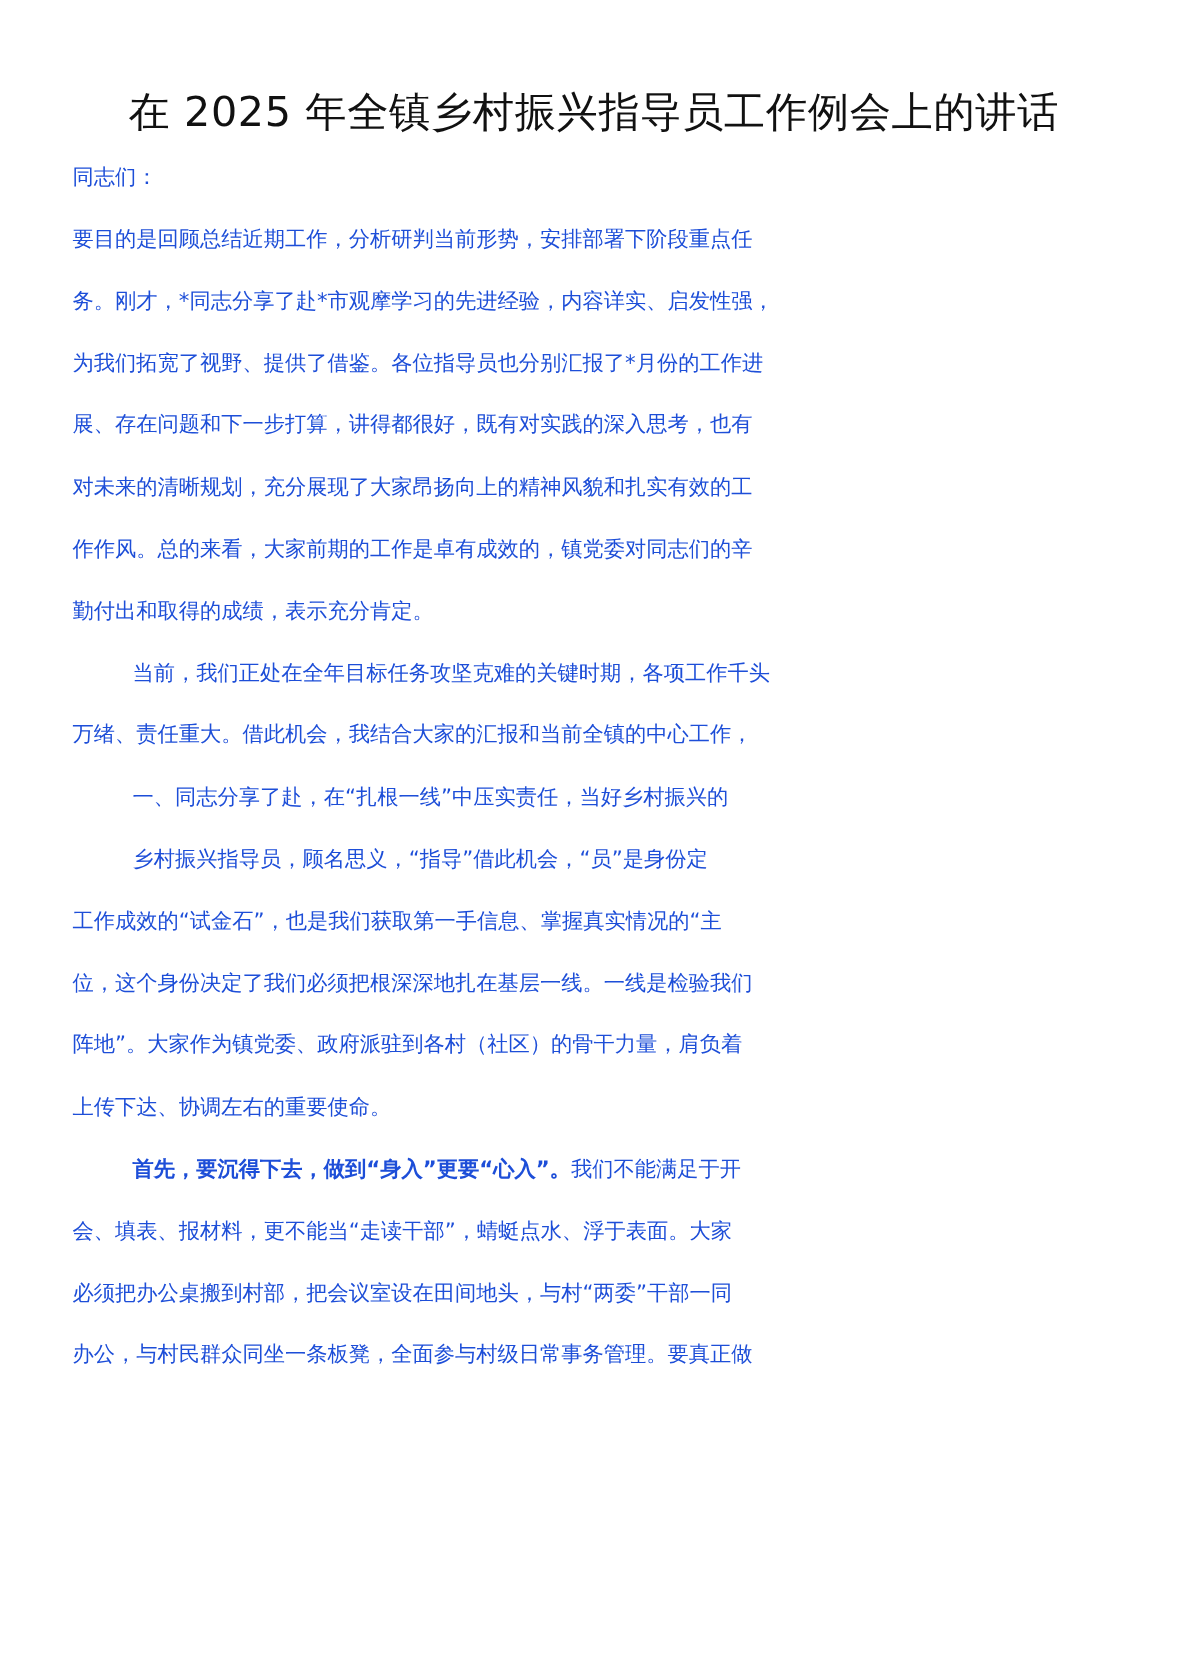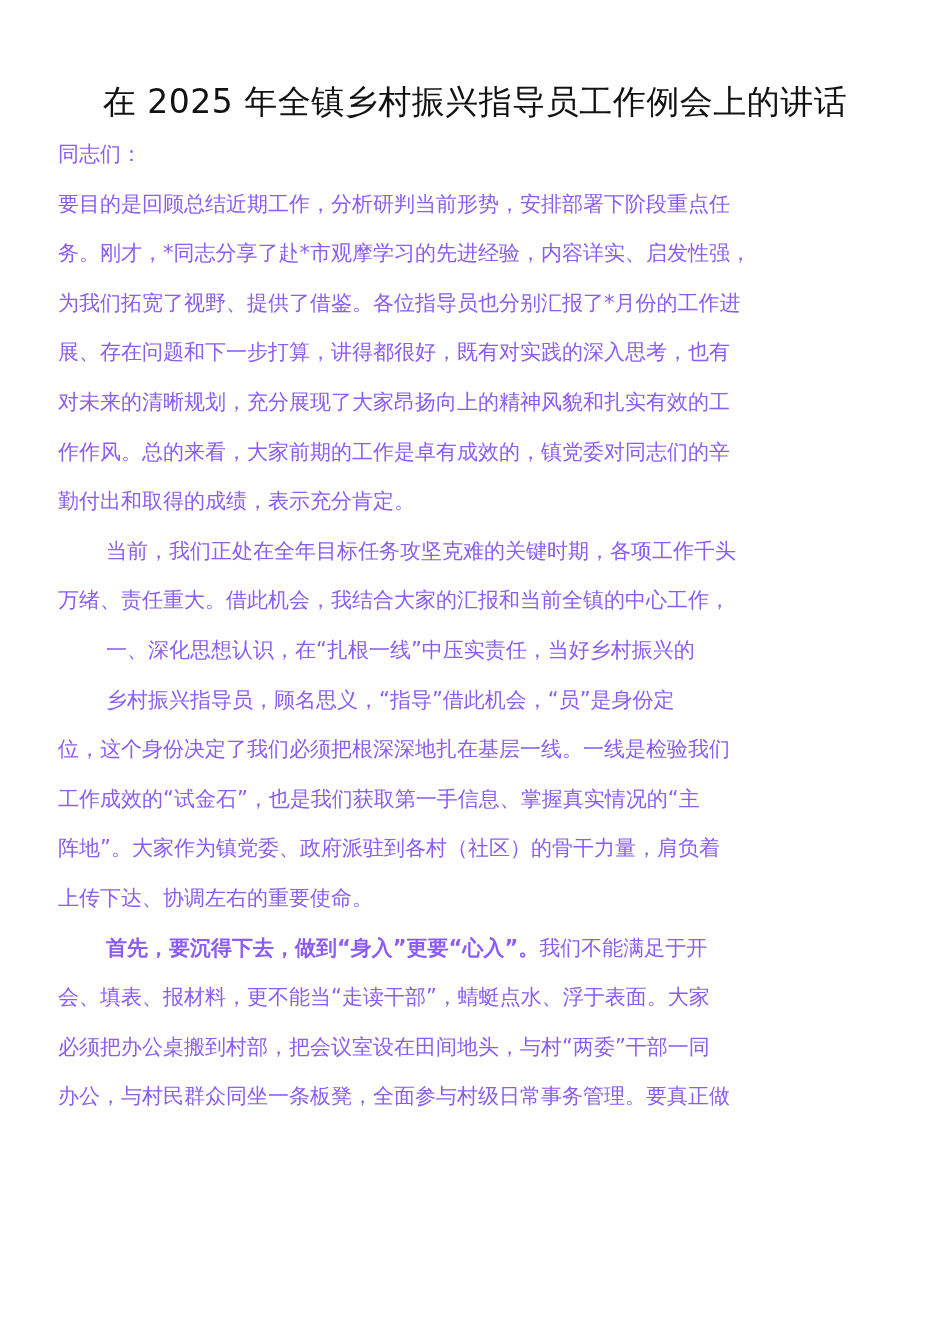--- a/index.html
+++ b/index.html
@@ -11,21 +11,21 @@
       width: 950px;
       height: 1344px;
       overflow: hidden;
       position: relative;
       font-family: "DejaVu Sans", "Liberation Sans", sans-serif;
       color: #111111;
     }
     .page {
       position: absolute;
       left: 0;
-      top: 12px;
+      top: 0;
       width: 950px;
       height: 1148px;
       background: #ffffff;
     }
     .title {
       position: absolute;
       left: 0;
       top: 68px;
       width: 950px;
       text-align: center;
@@ -33,23 +33,23 @@
       line-height: 44px;
       letter-spacing: 0.5px;
       color: #111;
       white-space: nowrap;
     }
     .body {
       position: absolute;
       left: 58px;
       top: 118px;
       width: 840px;
-      font-size: 21px;
+      font-size: 17px;
       line-height: 49.6px;
-      color: #8b5cf6;
+      color: #1d4ed8;
     }
     .line {
       display: block;
       white-space: nowrap;
       height: 49.6px;
     }
     .line.indent {
       padding-left: 48px;
     }
     .bold {
@@ -70,25 +70,25 @@
     <span class="line">务。刚才，*同志分享了赴*市观摩学习的先进经验，内容详实、启发性强，</span>
     <span class="line">为我们拓宽了视野、提供了借鉴。各位指导员也分别汇报了*月份的工作进</span>
     <span class="line">展、存在问题和下一步打算，讲得都很好，既有对实践的深入思考，也有</span>
     <span class="line">对未来的清晰规划，充分展现了大家昂扬向上的精神风貌和扎实有效的工</span>
     <span class="line">作作风。总的来看，大家前期的工作是卓有成效的，镇党委对同志们的辛</span>
     <span class="line">勤付出和取得的成绩，表示充分肯定。</span>
 
     <span class="line indent">当前，我们正处在全年目标任务攻坚克难的关键时期，各项工作千头</span>
     <span class="line">万绪、责任重大。借此机会，我结合大家的汇报和当前全镇的中心工作，</span>
 
-    <span class="line indent">一、深化思想认识，在“扎根一线”中压实责任，当好乡村振兴的</span>
+    <span class="line indent">一、同志分享了赴，在“扎根一线”中压实责任，当好乡村振兴的</span>
 
     <span class="line indent">乡村振兴指导员，顾名思义，“指导”借此机会，“员”是身份定</span>
+    <span class="line">工作成效的“试金石”，也是我们获取第一手信息、掌握真实情况的“主</span>
     <span class="line">位，这个身份决定了我们必须把根深深地扎在基层一线。一线是检验我们</span>
-    <span class="line">工作成效的“试金石”，也是我们获取第一手信息、掌握真实情况的“主</span>
     <span class="line">阵地”。大家作为镇党委、政府派驻到各村（社区）的骨干力量，肩负着</span>
     <span class="line">上传下达、协调左右的重要使命。</span>
 
     <span class="line indent"><span class="bold">首先，要沉得下去，做到“身入”更要“心入”。</span><span>我们不能满足于开</span></span>
     <span class="line">会、填表、报材料，更不能当“走读干部”，蜻蜓点水、浮于表面。大家</span>
     <span class="line">必须把办公桌搬到村部，把会议室设在田间地头，与村“两委”干部一同</span>
     <span class="line">办公，与村民群众同坐一条板凳，全面参与村级日常事务管理。要真正做</span>
   </div>
 </div>
 

